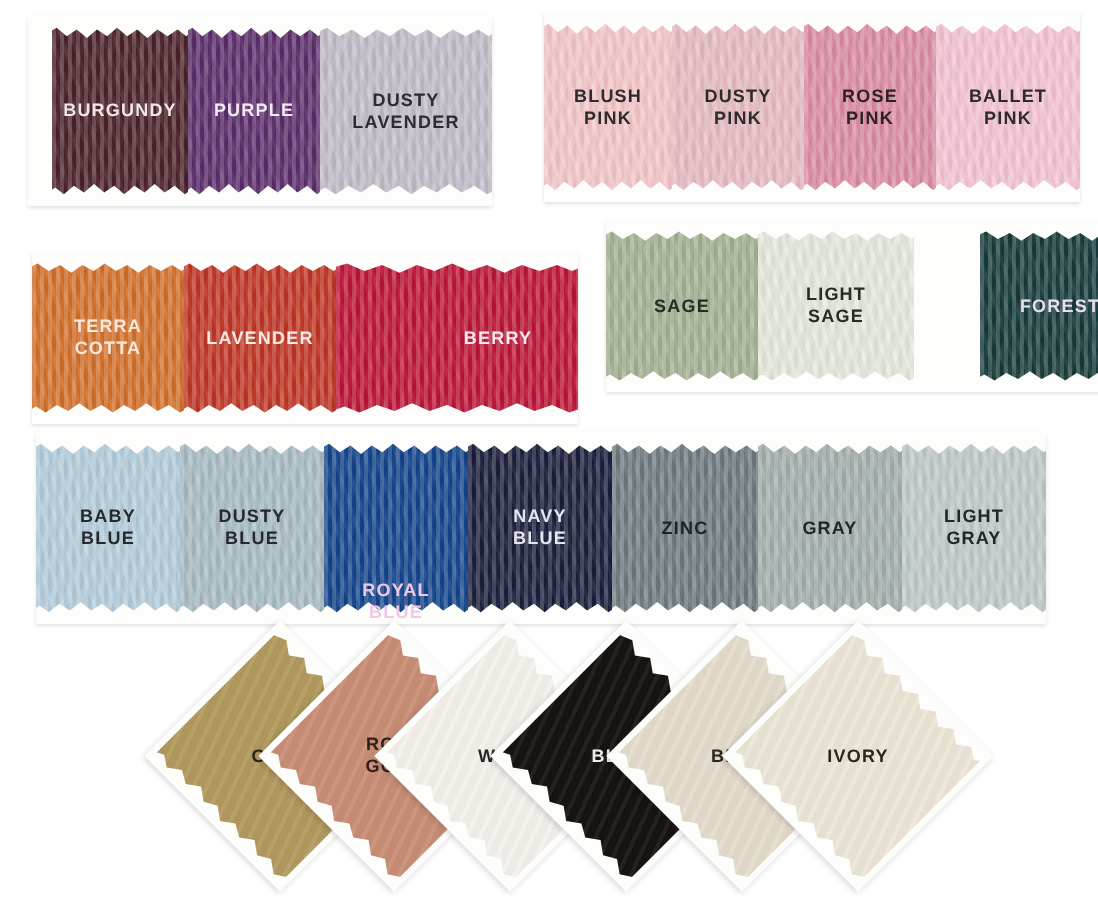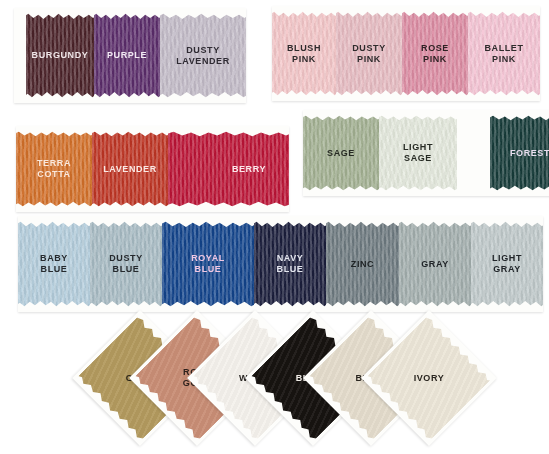--- a/index.html
+++ b/index.html
@@ -172,21 +172,21 @@
       <div class="swatch" style="width: 72px;">
         <div class="paint" style="background: rgb(180, 206, 221);"></div>
         <div class="label" style="color: rgb(38, 42, 46);">BABY
 BLUE</div>
       </div>
       <div class="swatch" style="width: 72px;">
         <div class="paint" style="background: rgb(168, 188, 196);"></div>
         <div class="label" style="color: rgb(38, 42, 46);">DUSTY
 BLUE</div>
       </div>
-      <div class="swatch" style="width: 92px;">
+      <div class="swatch" style="width: 72px; align-items: flex-end;">
         <div class="paint" style="background: rgb(18, 68, 140);"></div>
         <div class="label" style="color: rgb(240, 200, 228);">ROYAL
 BLUE</div>
       </div>
       <div class="swatch" style="width: 72px;">
         <div class="paint" style="background: rgb(27, 30, 60);"></div>
         <div class="label" style="color: rgb(228, 230, 239); text-align: center;">NAVY
 BLUE</div>
       </div>
       <div class="swatch" style="width: 73px;">

